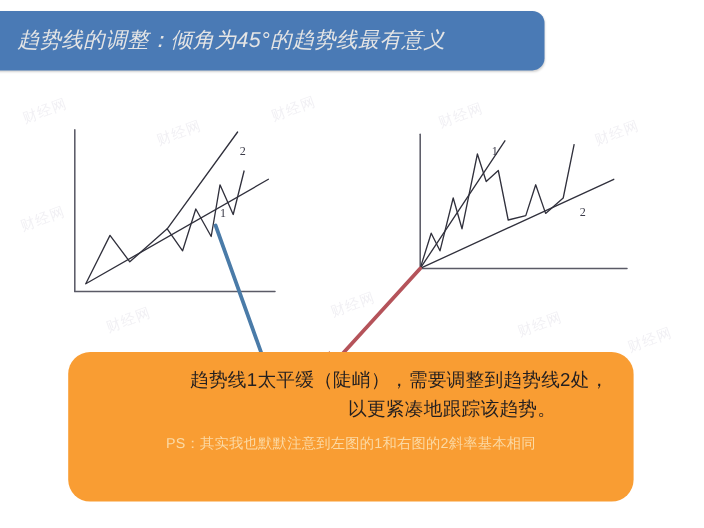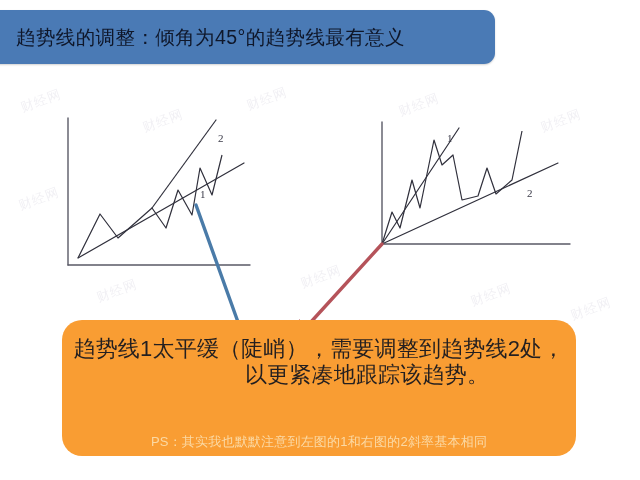--- a/index.html
+++ b/index.html
@@ -72,31 +72,32 @@
     border-radius: 20px;
   }
   .callout-line {
     position: absolute;
     width: 100%;
     text-align: center;
     white-space: nowrap;
   }
   .cl-main {
     color: #231f20;
-    font-size: 22px;
+    font-size: 17px;
     letter-spacing: 0.2px;
+    padding-left: 44px;
   }
   .cl-ps {
     color: #fbd9a4;
     font-size: 13px;
     letter-spacing: 0.2px;
   }
   #cl1 { top: 14px; }
   #cl2 { top: 40px; margin-left: 48px; }
-  #cl3 { top: 74px; margin-top: 39px; }
+  #cl3 { top: 74px; }
   #cl4 { top: 100px; }
 
   
   .chart-label {
     position: absolute;
     font-family: "Liberation Serif", "DejaVu Serif", serif;
     font-size: 11px;
     color: #3a3a48;
   }
 </style>
@@ -112,21 +113,21 @@
       <div class="wm" style="left: 398px; top: 96px;">财经网</div>
       <div class="wm" style="left: 540px; top: 112px;">财经网</div>
       <div class="wm" style="left: 96px; top: 282px;">财经网</div>
       <div class="wm" style="left: 300px; top: 268px;">财经网</div>
       <div class="wm" style="left: 470px; top: 286px;">财经网</div>
       <div class="wm" style="left: 570px; top: 300px;">财经网</div>
       <div class="wm" style="left: 18px; top: 190px;">财经网</div>
     </div>
 
   <div id="title-banner" style="background: rgb(74, 122, 181);">
-    <div id="title-text" style="color: #0f172a;">趋势线的调整：倾角为45°的趋势线最有意义</div>
+    <div id="title-text" style="color: #e5e5e5; font-style: italic;">趋势线的调整：倾角为45°的趋势线最有意义</div>
   </div>
 
   <svg id="charts" viewBox="0 0 640 480">
     <defs>
       <marker id="arrow-blue" markerWidth="7" markerHeight="7" refX="3.2" refY="3.2" orient="auto">
         <path d="M0,0 L7,3.2 L0,6.4 L1.7,3.2 Z" fill="#4a7ba8"></path>
       </marker>
       <marker id="arrow-red" markerWidth="7" markerHeight="7" refX="3.2" refY="3.2" orient="auto">
         <path d="M0,0 L7,3.2 L0,6.4 L1.7,3.2 Z" fill="#b5535a"></path>
       </marker>

